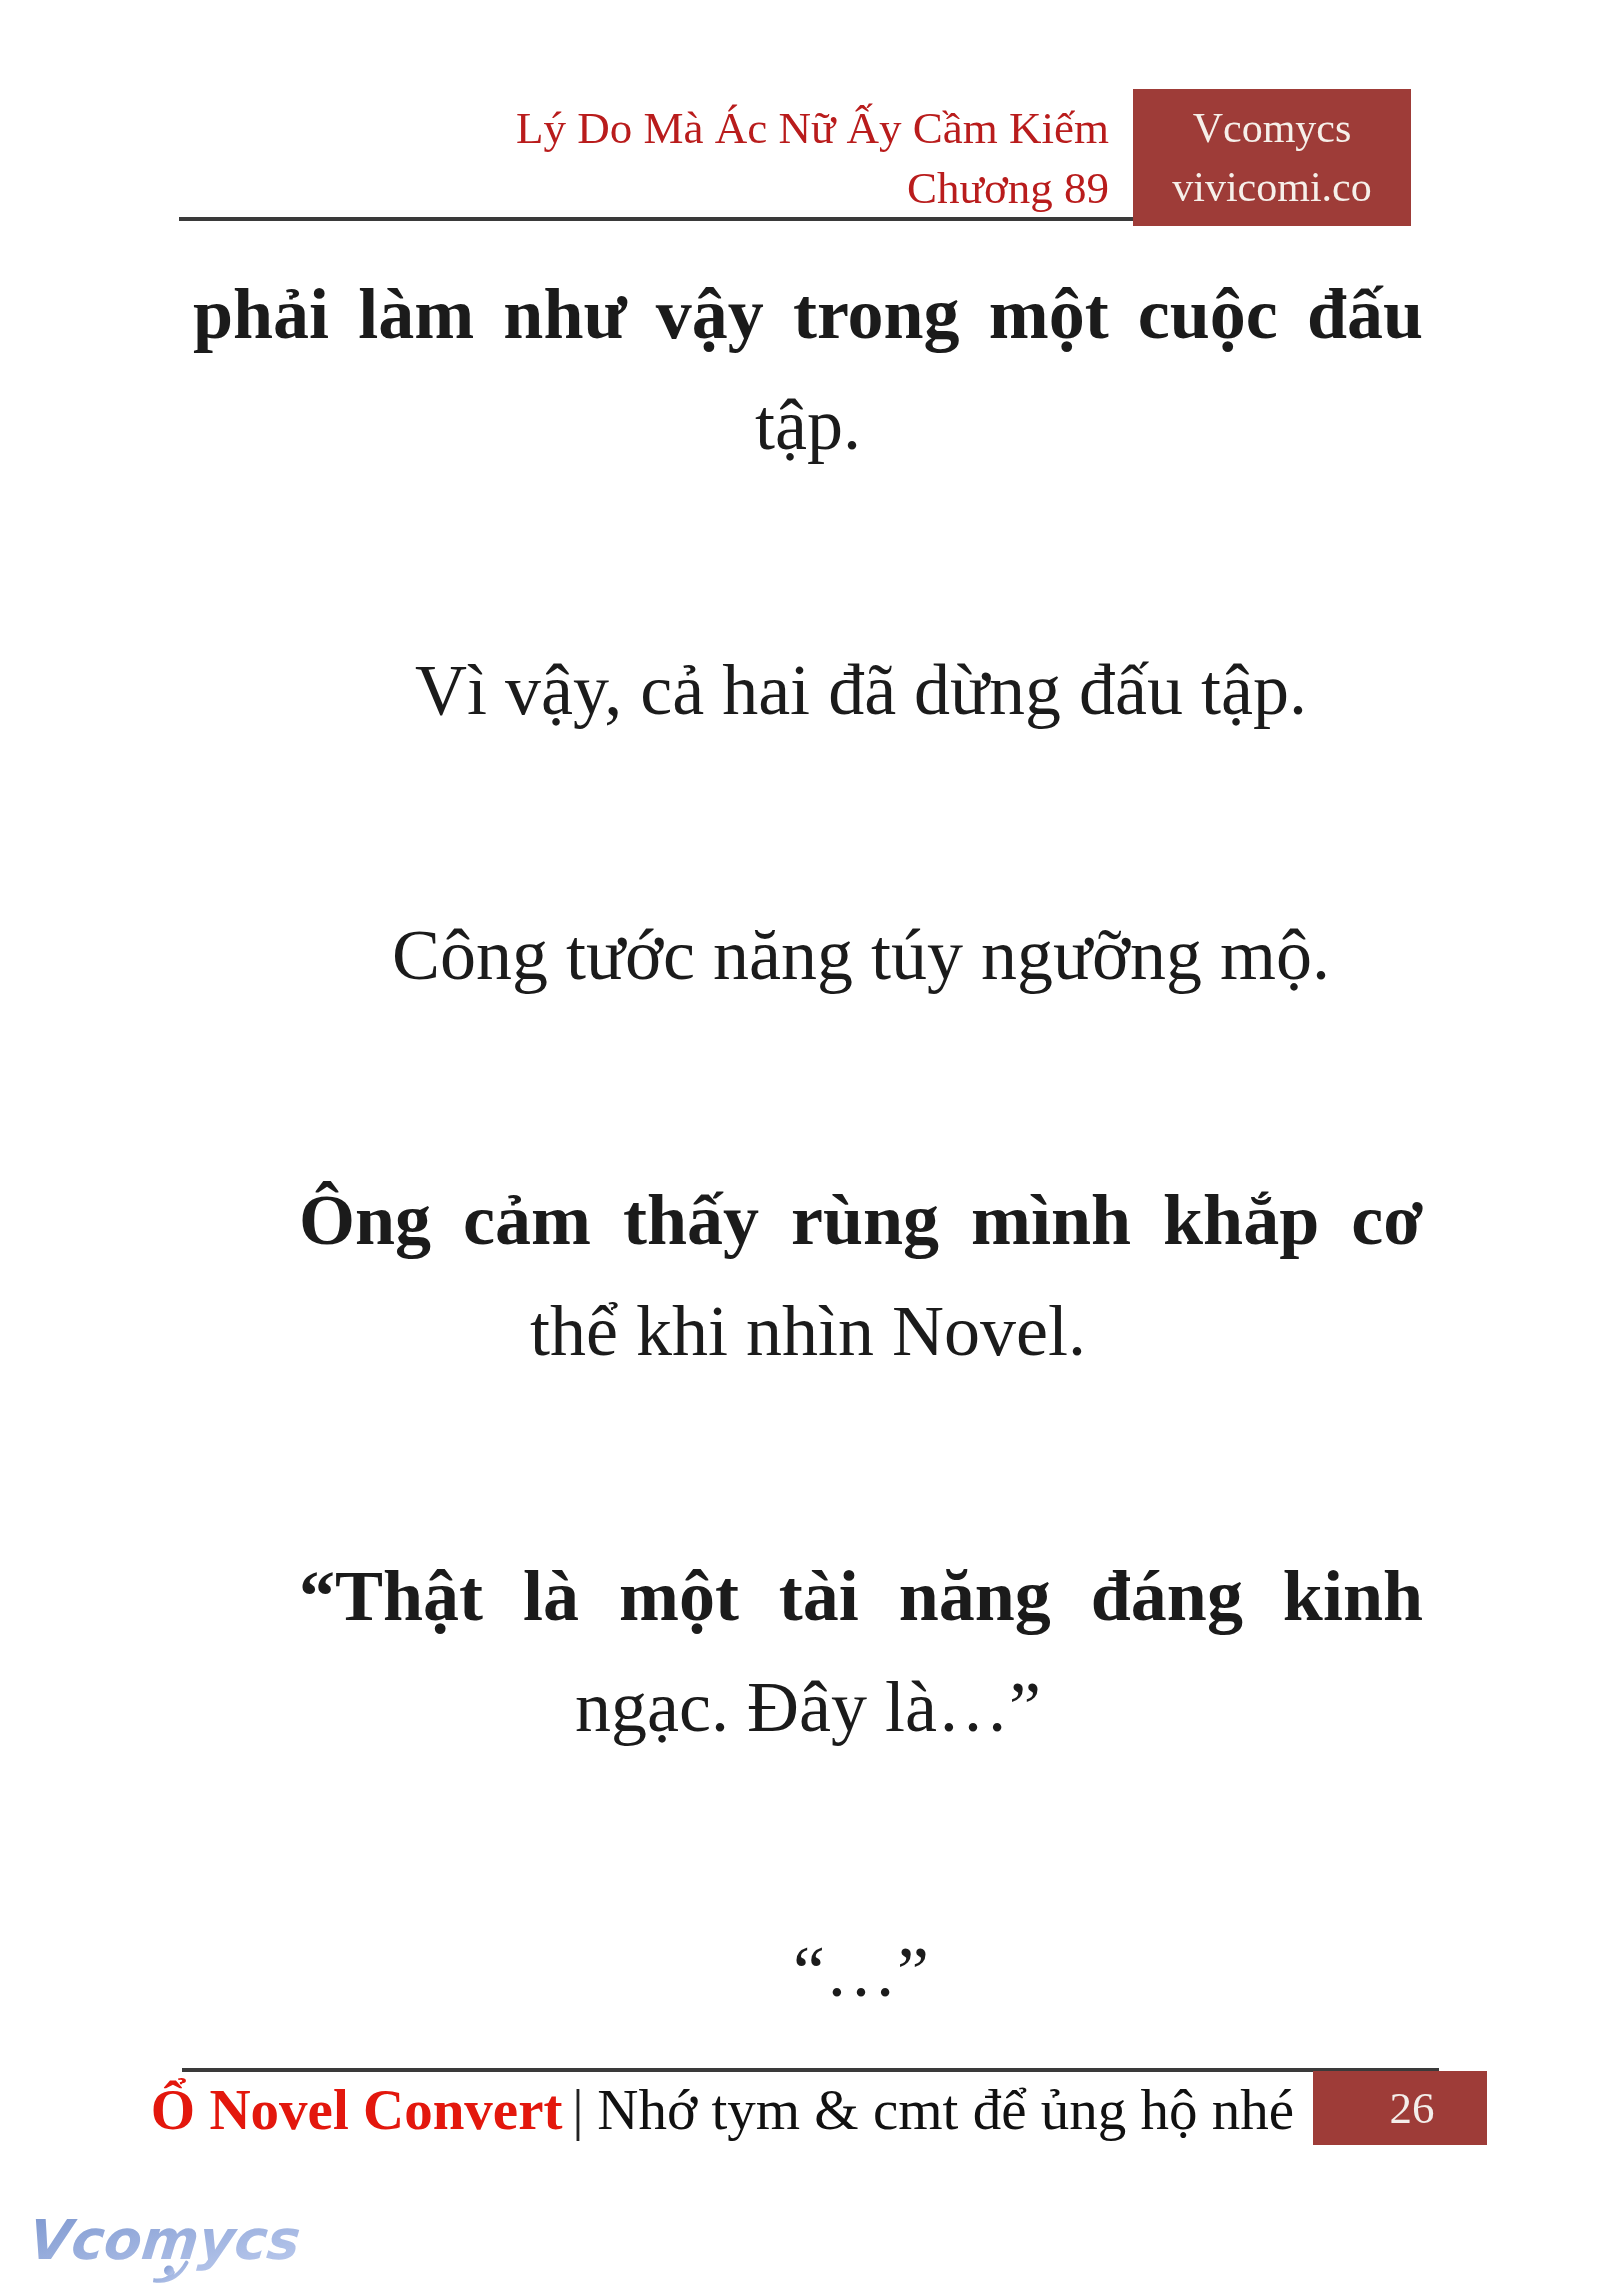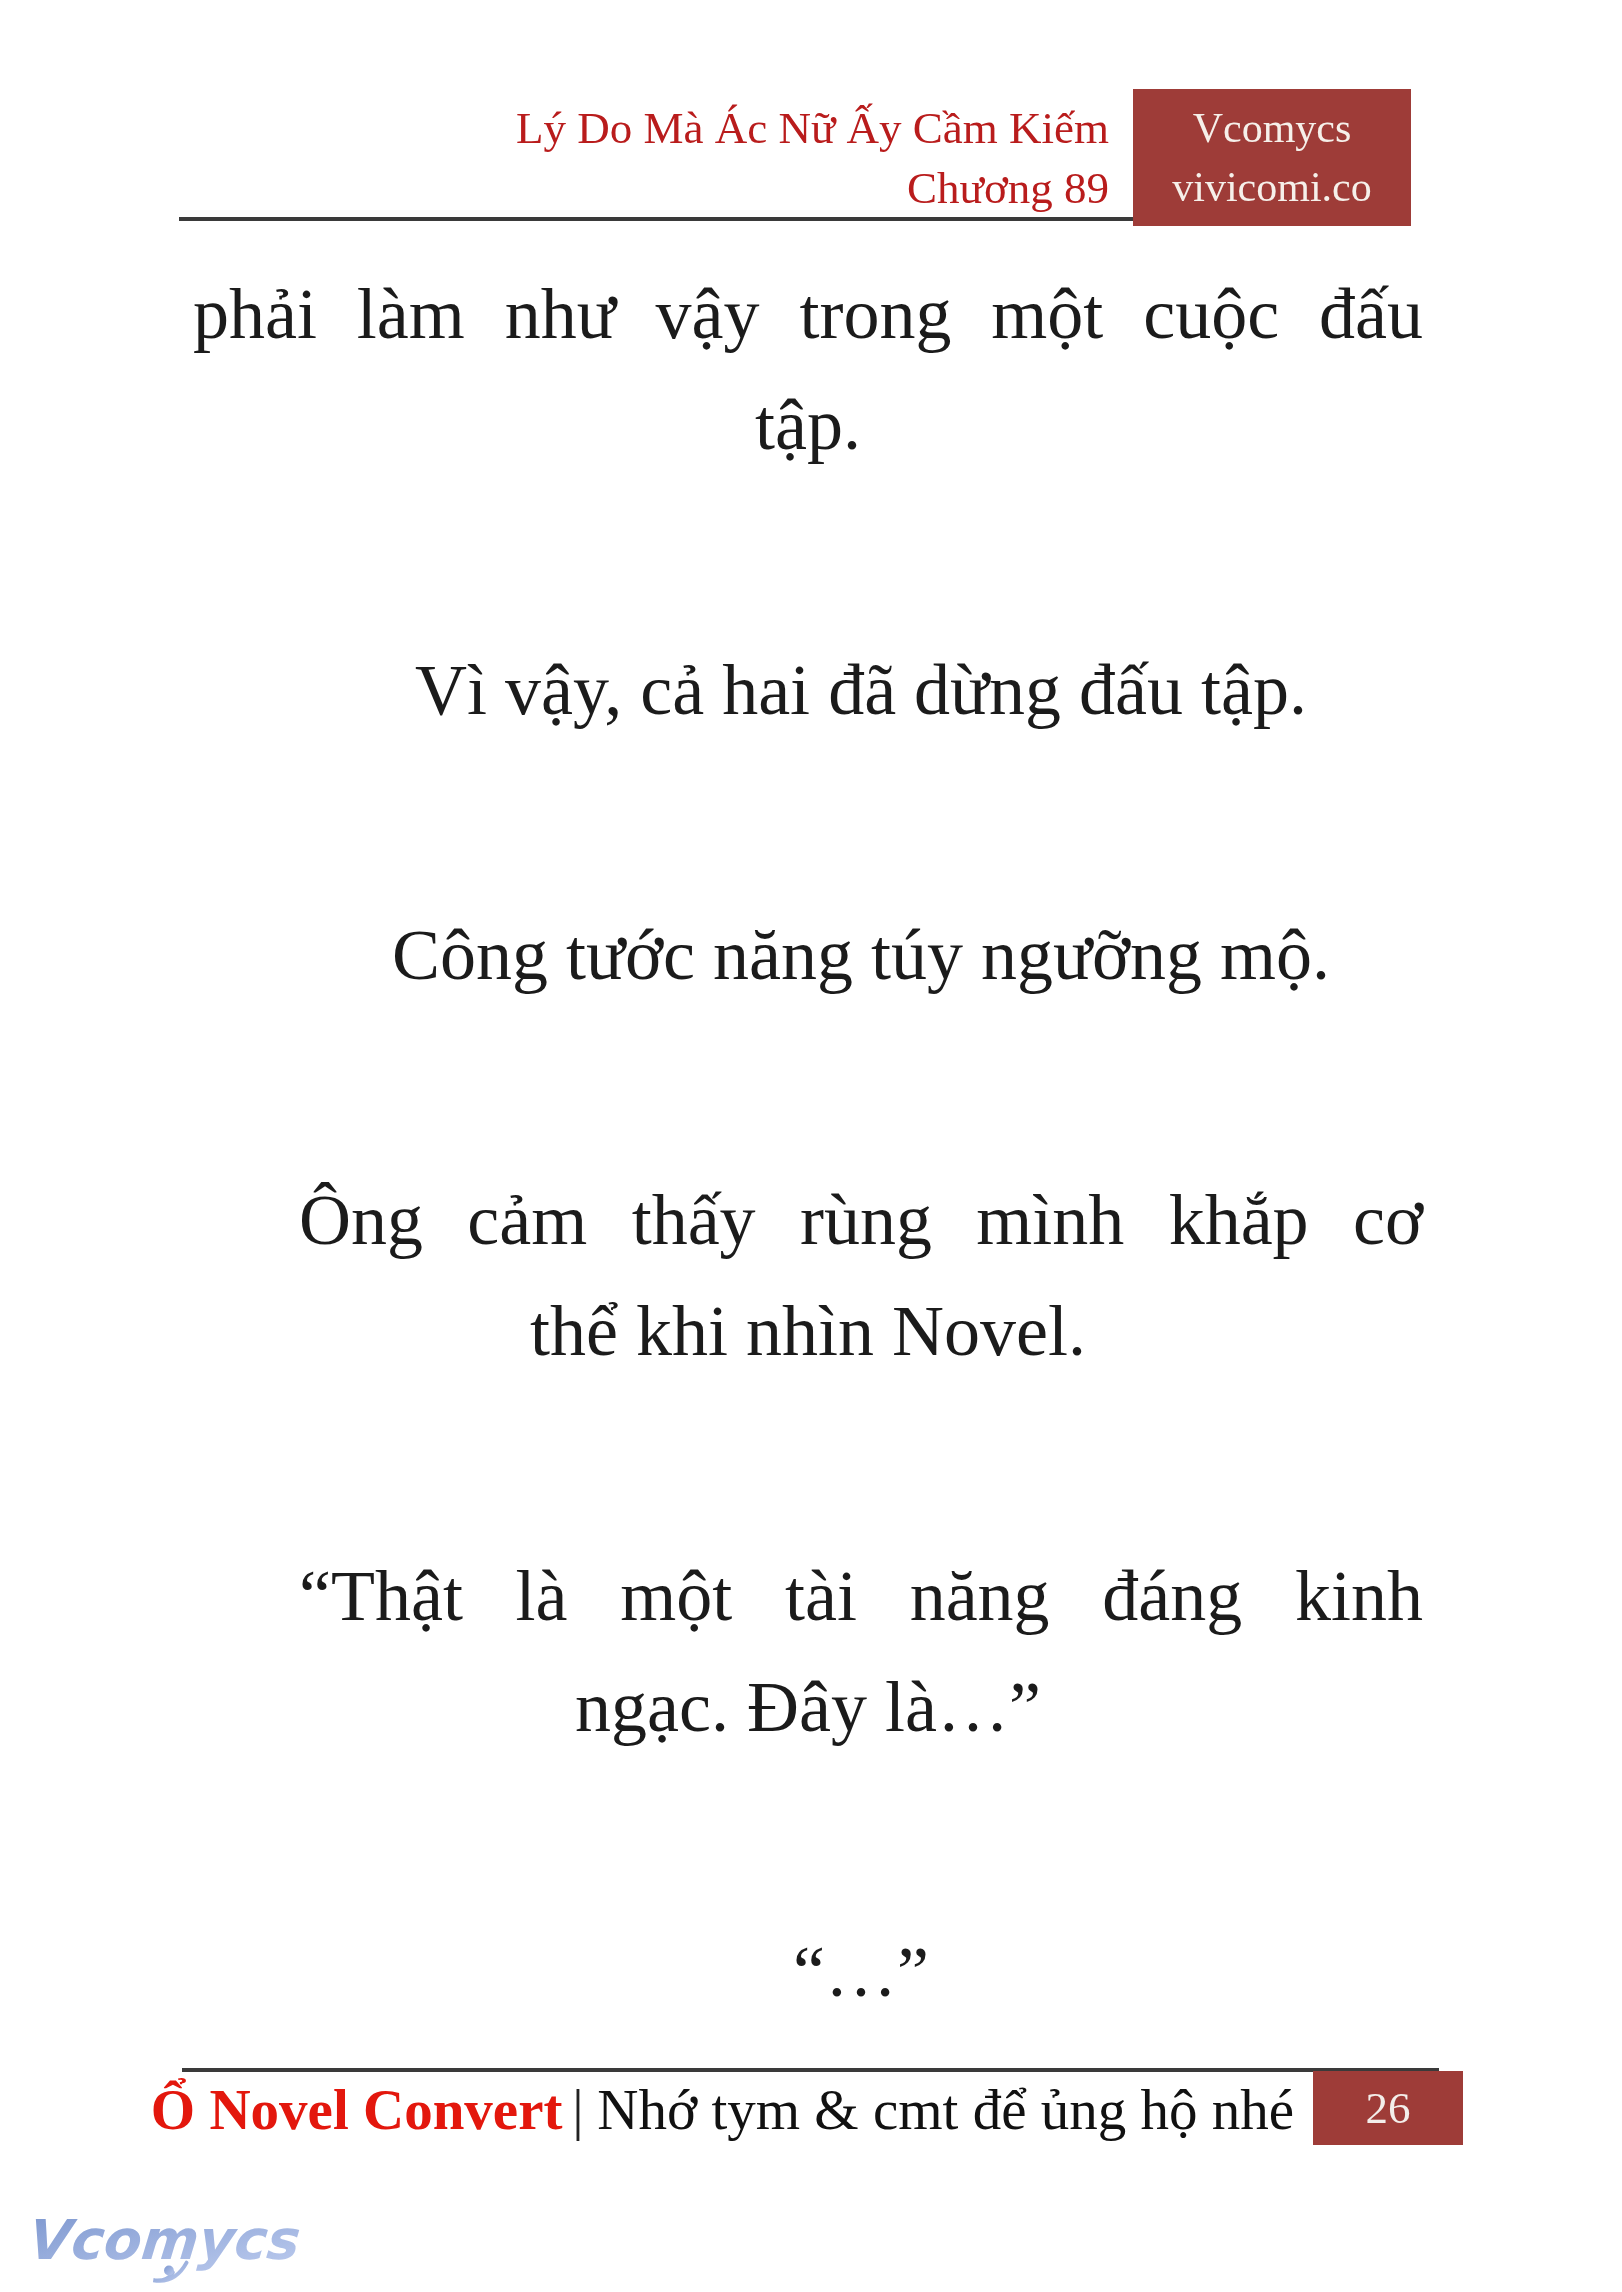--- a/index.html
+++ b/index.html
@@ -57,21 +57,21 @@
     left: 193px;
     top: 259px;
     width: 1230px;
     font-size: 72px;
     line-height: 111px;
     color: #1b1b1b;
   }
   .para { margin: 0 0 154px 0; }
   .para-extra-top { margin-top: 54px; }
   .line { display: block; }
-  .line-fill { text-align: justify; text-align-last: justify; }
+  .line-fill { text-align: justify; text-align-last: justify; font-weight: bold; }
   .line-last { text-align: center; }
   .indented { padding-left: 106px; }
 
   
   .footer-rule {
     position: absolute;
     left: 182px;
     top: 2068px;
     width: 1257px;
     height: 3.9px;
@@ -95,20 +95,21 @@
     top: 2071px;
     width: 150px;
     height: 74px;
     background: #9e3c38;
     color: #f3eeea;
     display: flex;
     align-items: center;
     justify-content: center;
     font-size: 45px;
     z-index: 2;
+    padding-left: 24px;
   }
 
   
   .watermark {
     position: absolute;
     left: 19.6px;
     top: 2198px;
     width: 294px;
     height: 93px;
   }

